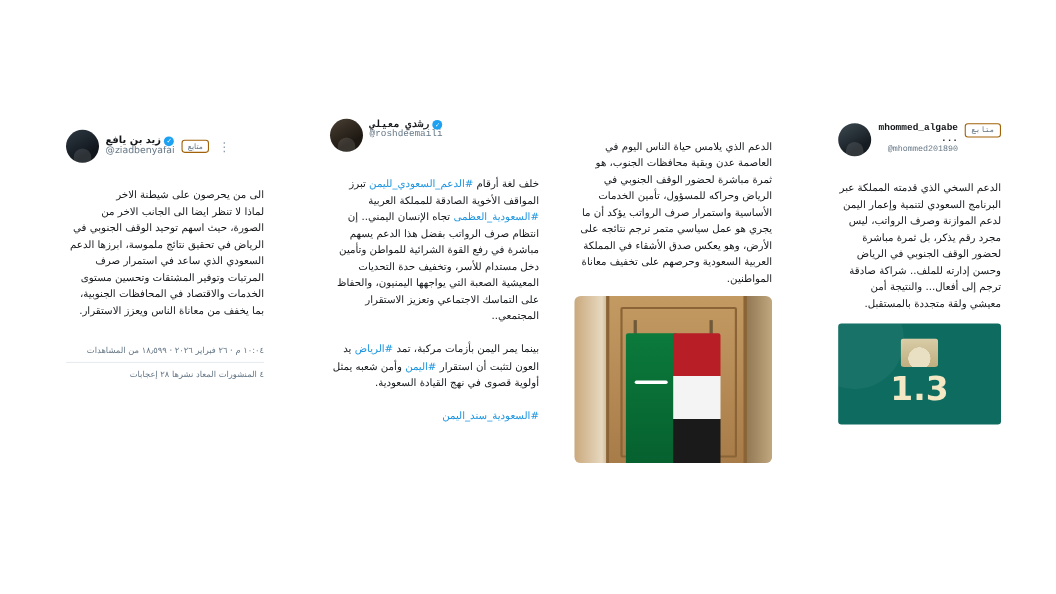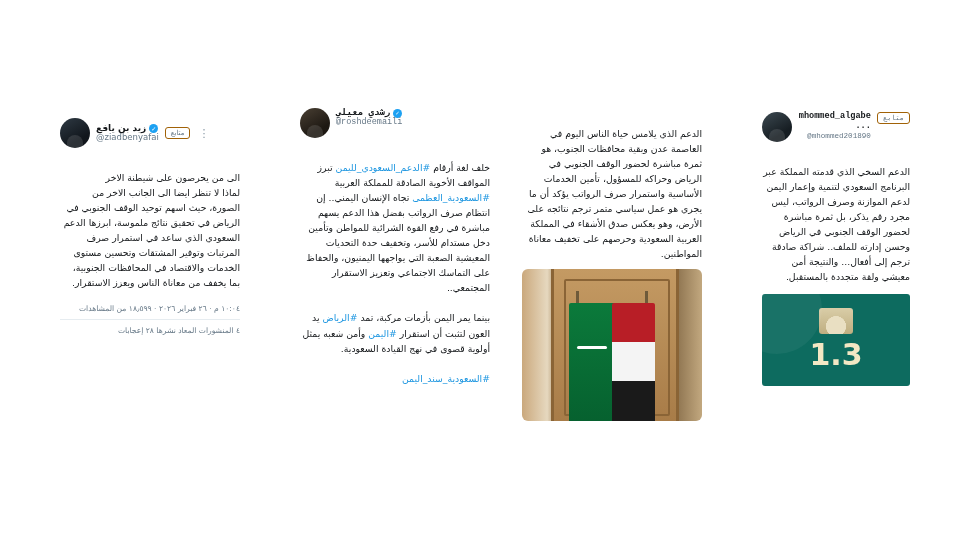--- a/index.html
+++ b/index.html
@@ -61,21 +61,21 @@
   .menu-dots{
     font-size:11px;color:#8899a6;letter-spacing:1px;
     margin-right:auto;padding:0 2px;
   }
   .tw-body{
     font-size:9.3px;line-height:1.62;color:#14171a;
     margin-top:22px;
     text-align:right;
   }
   .hashtag{color:#1b95e0;}
-  .meta{font-size:7.6px;color:#657786;margin-top:14px;}
+  .meta{font-size:7.6px;color:#657786;margin-top:24px;}
   .stats{font-size:7.6px;color:#657786;margin-top:5px;}
   .sep{height:1px;background:#e6ecf0;margin:6px 0;}
   .tag-pill{
     display:inline-block;border:1px solid #a16207;border-radius:3px;
     font-size:7px;color:#657786;padding:1px 5px;
   }
   .imgbox{margin-top:8px;border-radius:6px;overflow:hidden;}
 
   
   #card1{left:60px;top:118px;width:180px;}

